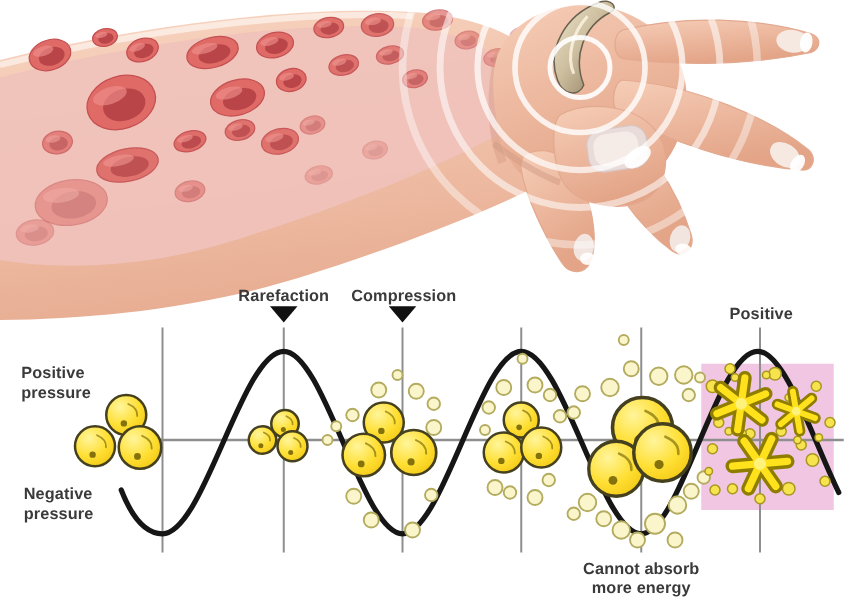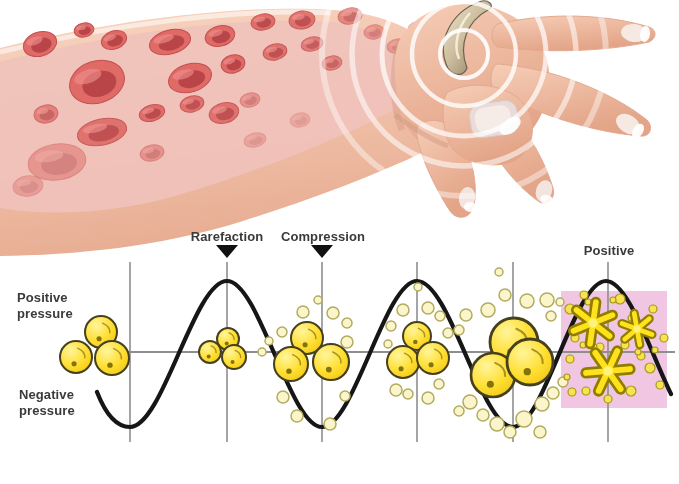--- a/index.html
+++ b/index.html
@@ -438,13 +438,15 @@
   </g>
 </svg>
 
 <div class="lbl ctr" style="left:227px;top:229px">Rarefaction</div>
 <div class="lbl ctr" style="left:323px;top:229px">Compression</div>
 <div class="lbl ctr" style="left:609px;top:243px">Positive</div>
 <div class="lbl lh16" style="left:17px;top:290px">Positive
 pressure</div>
 <div class="lbl lh16" style="left:19px;top:387px">Negative
 pressure</div>
+<div class="lbl ctr" style="left:513px;top:447px">Cannot absorb
+more energy</div>
 </div>
 
 </body></html>

